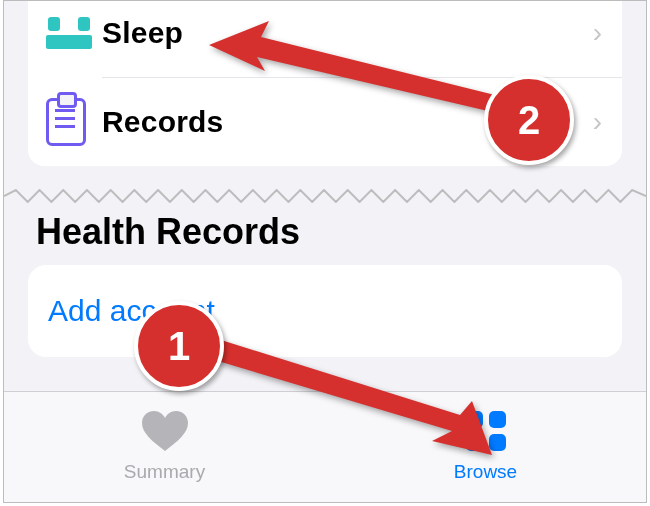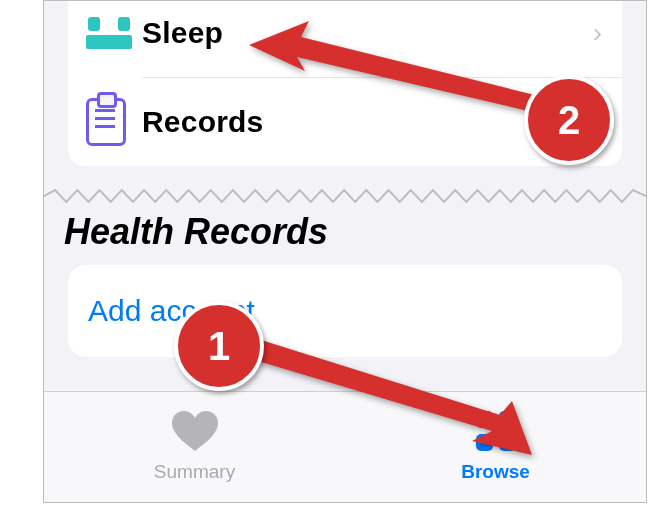--- a/index.html
+++ b/index.html
@@ -15,21 +15,21 @@
     --annot-shadow:rgba(0,0,0,.35);
   }
   html,body{margin:0;padding:0}
   body{
     width:650px;height:506px;overflow:hidden;
     font-family:-apple-system,Helvetica,Arial,sans-serif;
     background:#fff;position:relative;
   }
   .frame{
     position:absolute;left:3px;top:0;right:3px;bottom:3px;
-    border:1px solid #bcbcbc;background:var(--bg);overflow:hidden;margin-left:40px;
+    border:1px solid #bcbcbc;background:var(--bg);overflow:hidden;
   }
 
   
   .list-card{
     position:absolute;left:24px;right:24px;top:-12px;
     background:var(--card);border-radius:16px;border-top-left-radius:0;border-top-right-radius:0;
     box-shadow:0 0 0 rgba(0,0,0,0);
   }
   .row{
     display:flex;align-items:center;height:88px;padding:0 18px;
@@ -48,37 +48,37 @@
   .sym-ico{width:34px;height:42px;border:3px solid var(--purple);border-radius:6px;position:relative}
   .sym-ico::before{content:"";position:absolute;left:8px;top:-9px;width:14px;height:10px;border:3px solid var(--purple);border-radius:4px;background:var(--bg)}
   .sym-ico::after{content:"";position:absolute;left:6px;top:8px;width:20px;height:3px;background:var(--purple);box-shadow:0 8px 0 var(--purple),0 16px 0 var(--purple)}
 
   
   .zig{position:absolute;left:0;right:0;top:188px;height:14px}
   .zig svg{display:block;width:100%;height:100%}
 
   
   .section-title{
-    position:absolute;left:20px;top:210px;font-size:36px;font-weight:800;color:var(--text);font-style:italic;
+    position:absolute;left:32px;top:210px;font-size:36px;font-weight:800;color:var(--text);
   }
   .records-card{
     position:absolute;left:24px;right:24px;top:264px;height:92px;background:var(--card);
     border-radius:18px;display:flex;align-items:center;padding:0 20px;
   }
   .records-card .add{font-size:30px;color:var(--link);font-weight:400}
 
   
   .tabbar{
     position:absolute;left:0;right:0;bottom:0;height:110px;background:rgba(248,248,250,.94);
     border-top:1px solid #d0d0d4;display:flex;
   }
   .tab{flex:1;display:flex;flex-direction:column;align-items:center;justify-content:center;gap:10px}
   .tab .t-label{font-size:19px}
   .tab.summary .t-label{color:#a9a9ae}
-  .tab.browse .t-label{color:var(--link);font-weight:700}
+  .tab.browse .t-label{color:var(--link);font-weight:400}
 
   .heart-ico{width:46px;height:40px}
   .heart-ico svg{display:block}
   .grid-ico{width:40px;height:40px;position:relative}
   .grid-ico span{position:absolute;width:17px;height:17px;background:var(--link);border-radius:5px}
   .grid-ico span:nth-child(1){left:0;top:0}
   .grid-ico span:nth-child(2){right:0;top:0}
   .grid-ico span:nth-child(3){left:0;bottom:0}
   .grid-ico span:nth-child(4){right:0;bottom:0}
 

